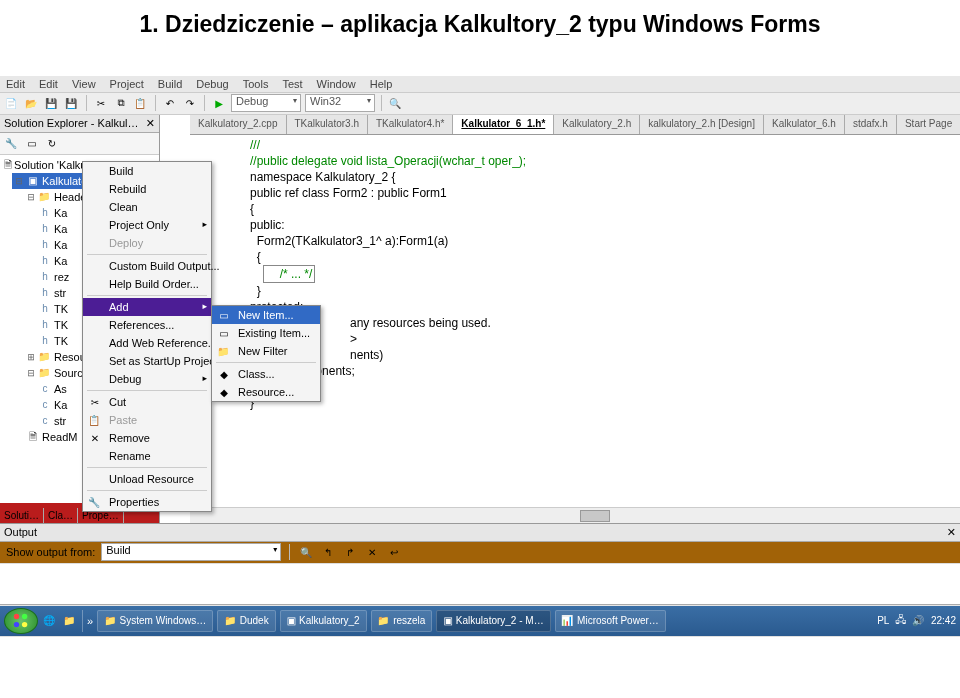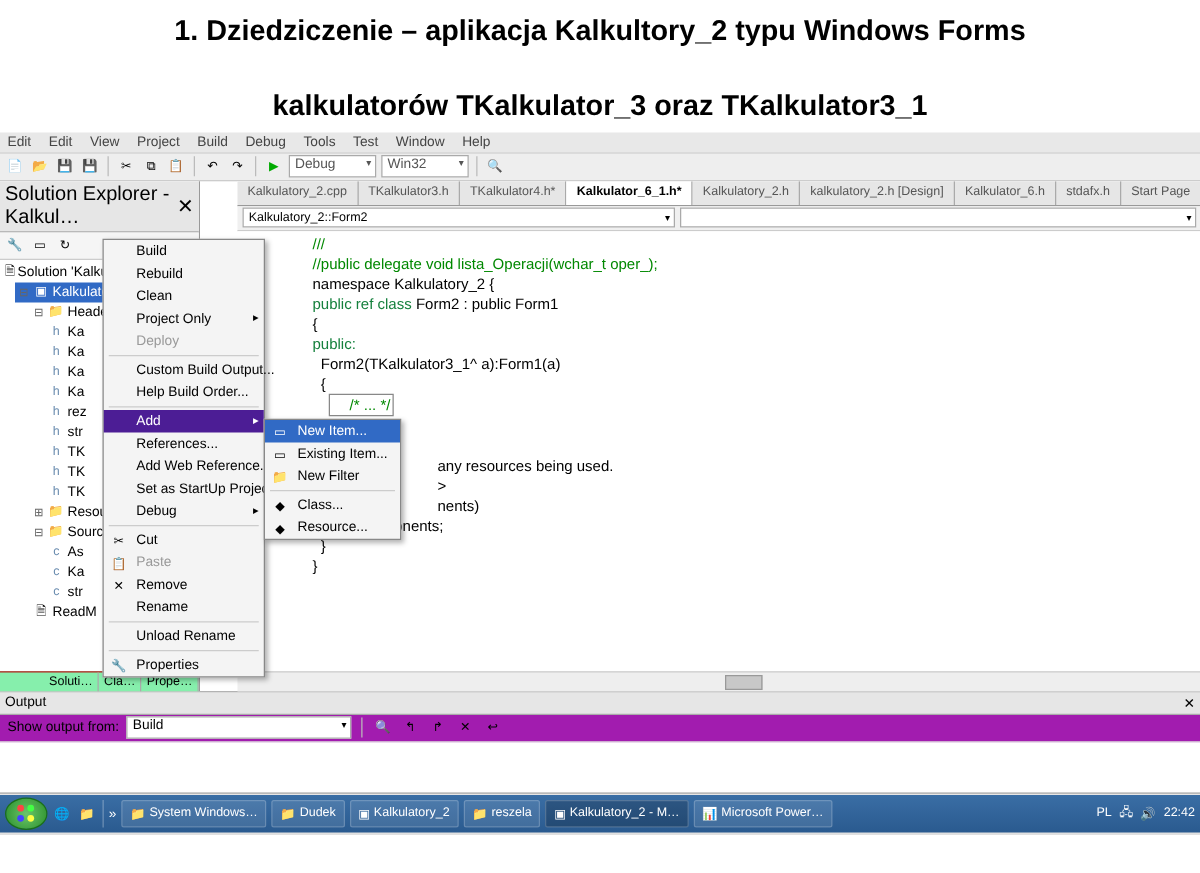--- a/index.html
+++ b/index.html
@@ -8,57 +8,57 @@
 .hdr h1 { font-size:23px; font-weight:bold; color:#000; line-height:1.3; text-align:center; }
 .menubar { display:flex; gap:14px; padding:2px 6px; background:#e8e8e8; border-bottom:1px solid #ccc; font-size:11px; color:#444; }
 .menubar span { color:#444; }
 .toolbar { display:flex; align-items:center; gap:4px; padding:2px 4px; background:#eee; border-bottom:1px solid #ccc; height:22px; }
 .tb-ico { width:16px; height:16px; display:inline-flex; align-items:center; justify-content:center; font-size:10px; }
 .tb-sep { width:1px; height:16px; background:#bbb; margin:0 2px; }
 .tb-combo { border:1px solid #aaa; background:#fff; height:18px; padding:0 14px 0 4px; font-size:11px; color:#555; min-width:70px; position:relative; }
 .tb-combo::after { content:"▾"; position:absolute; right:3px; top:1px; font-size:8px; color:#555; }
 .main { display:flex; height:408px; position:relative; }
 .solpanel { width:160px; background:#fff; border-right:1px solid #999; display:flex; flex-direction:column; position:relative; }
-.soltitle { background:#e6e6e6; border-bottom:1px solid #aaa; padding:2px 4px; font-size:16px; display:flex; justify-content:space-between; align-items:center; }
+.soltitle { background:#e6e6e6; border-bottom:1px solid #aaa; padding:2px 4px; font-size:11px; display:flex; justify-content:space-between; align-items:center; }
 .solicons { height:22px; background:#f5f5f5; border-bottom:1px solid #ccc; display:flex; align-items:center; gap:4px; padding:0 4px; }
 .tree { flex:1; overflow:hidden; padding:2px; font-size:11px; line-height:16px; background:#fff; }
 .tree-row { display:flex; align-items:center; gap:2px; white-space:nowrap; padding:0 2px; }
 .tree-row.sel { background:#316ac5; color:#fff; }
 .exp { width:10px; text-align:center; color:#666; font-size:9px; }
 .fico { width:14px; height:14px; display:inline-flex; align-items:center; justify-content:center; font-size:10px; }
 .folder { color:#e8b03a; }
 .file { color:#6a8caf; }
-.soltabs { display:flex; background:#86efac; border-top:1px solid #b91c1c; font-size:10px;justify-content:flex-end; }
+.soltabs { display:flex; background:#b91c1c; border-top:5px solid #b91c1c; font-size:10px; }
 .soltabs div { padding:2px 4px; border-right:1px solid #aaa; display:flex; align-items:center; gap:2px; }
 .ctx { position:absolute; left:82px; top:46px; width:130px; background:#f4f4f4; border:1px solid #888; box-shadow:2px 2px 4px rgba(0,0,0,.3); z-index:20; font-size:11px; }
 .ctx-item { padding:3px 8px 3px 26px; position:relative; white-space:nowrap; }
 .ctx-item.hl { background:#4c1d95; color:#fff; }
 .ctx-item.dis { color:#999; }
 .ctx-sep { height:1px; background:#ccc; margin:2px 4px; }
 .ctx-ico { position:absolute; left:4px; top:2px; width:16px; height:16px; display:flex; align-items:center; justify-content:center; font-size:10px; }
 .ctx-arrow::after { content:"▸"; position:absolute; right:4px; top:3px; font-size:9px; }
 .sub { position:absolute; left:211px; top:190px; width:110px; background:#f4f4f4; border:1px solid #888; box-shadow:2px 2px 4px rgba(0,0,0,.3); z-index:21; font-size:11px; }
 .sub .ctx-item.hl { background:#316ac5; color:#fff; }
 .editor { flex:1; display:flex; flex-direction:column; background:#fff;margin-left:30px; }
 .tabbar { display:flex; background:#e6e6e6; border-bottom:1px solid #999; font-size:10px; height:20px; overflow:hidden; }
 .tabbar .tab { padding:3px 8px; border-right:1px solid #aaa; color:#555; white-space:nowrap; }
-.tabbar .tab.act { background:#fff; font-weight:bold; color:#000; }
+.tabbar .tab.act { background:#fff; font-weight:bold; color:#000;text-decoration:underline; }
 .navbar { display:flex; background:#f0f0f0; border-bottom:1px solid #ccc; padding:2px 4px; height:20px; align-items:center; gap:4px; }
 .navcombo { border:1px solid #aaa; background:#fff; height:16px; flex:1; padding:0 4px; font-size:10px; display:flex; align-items:center; position:relative; }
 .navcombo::after { content:"▾"; position:absolute; right:3px; font-size:8px; }
 .code { flex:1; background:#fff; font-family:Consolas,monospace; font-size:12px; line-height:16px; padding:2px 4px 2px 60px; color:#000; overflow:hidden; white-space:pre; position:relative; }
 .code .cm { color:#080; }
-.code .kw { color:#15803d; }
+.code .kw { color:#000000; }
 .code .box { border:1px solid #888; display:inline-block; padding:0 2px; }
 .escroll { height:16px; background:#eee; border-top:1px solid #ccc; position:relative; }
 .escroll .thumb { position:absolute; left:390px; width:30px; top:2px; height:12px; background:#c8c8c8; border:1px solid #999; }
 .rside { width:20px; background:#eee; border-left:1px solid #999; writing-mode:vertical-rl; text-orientation:mixed; font-size:10px; padding:4px 2px; color:#444; display:flex; gap:6px; }
 .output { border-top:1px solid #999; background:#fff; }
 .out-hdr { background:#e6e6e6; padding:2px 4px; font-size:11px; border-bottom:1px solid #aaa; display:flex; justify-content:space-between; }
-.out-tb { display:flex; align-items:center; gap:6px; padding:2px 6px; background:#a21caf; border-bottom:1px solid #ddd; font-size:11px; height:22px; }
+.out-tb { display:flex; align-items:center; gap:6px; padding:2px 6px; background:#a16207; border-bottom:1px solid #ddd; font-size:11px; height:22px; }
 .out-combo { border:1px solid #aaa; background:#fff; height:18px; width:180px; padding:0 4px; position:relative; }
 .out-combo::after { content:"▾"; position:absolute; right:3px; top:1px; font-size:8px; }
 .out-body { height:40px; background:#fff; }
 .bottabs { display:flex; background:#e6e6e6; border-top:1px solid #aaa; font-size:10px; padding:1px 2px; gap:2px; }
 .bottabs div { padding:1px 4px; display:flex; align-items:center; gap:2px; }
 .status { background:#e0e0e0; border-top:1px solid #aaa; padding:2px 6px; font-size:11px; color:#333; }
 .taskbar { position:absolute; left:0; right:0; bottom:0; height:30px; background:linear-gradient(#3a6ea5,#2a5a8f); display:flex; align-items:center; padding:0 4px; gap:4px; color:#fff; font-size:11px; }
 .start { width:34px; height:26px; background:radial-gradient(circle,#6bc56b,#2a8f2a); border-radius:50%; display:flex; align-items:center; justify-content:center; border:1px solid #1a6f1a; }
 .start svg { width:18px; height:18px; }
 .tb-sep2 { width:1px; height:22px; background:rgba(255,255,255,.3); }
@@ -67,21 +67,20 @@
 .tray { margin-left:auto; display:flex; align-items:center; gap:6px; font-size:10px; }
 .wrap { position:relative; height:560px; }
 </style>
 </head>
 <body>
 
 <div class="hdr">
   <h1>
     <span>1. Dziedziczenie – aplikacja  Kalkultory_2 typu Windows Forms</span><br>
     <br>
-    <span>kalkulatorów TKalkulator_3 oraz TKalkulator3_1</span>
   </h1>
 </div>
 
 <div class="wrap">
 
 <div class="menubar">
   <span>Edit</span>
   <span>Edit</span>
   <span>View</span>
   <span>Project</span>
@@ -229,21 +228,21 @@
         <div class="ctx-item">References...</div>
         <div class="ctx-item">Add Web Reference...</div>
         <div class="ctx-item">Set as StartUp Project</div>
         <div class="ctx-item ctx-arrow">Debug</div>
         <div class="ctx-sep"></div>
         <div class="ctx-item"><span class="ctx-ico">✂</span>Cut</div>
         <div class="ctx-item dis"><span class="ctx-ico">📋</span>Paste</div>
         <div class="ctx-item"><span class="ctx-ico">✕</span>Remove</div>
         <div class="ctx-item">Rename</div>
         <div class="ctx-sep"></div>
-        <div class="ctx-item">Unload Rename</div>
+        <div class="ctx-item">Unload Resource</div>
         <div class="ctx-sep"></div>
         <div class="ctx-item"><span class="ctx-ico">🔧</span>Properties</div>
       </div>
   <div class="sub" id="submenu">
         <div class="ctx-item hl"><span class="ctx-ico">▭</span>New Item...</div>
         <div class="ctx-item"><span class="ctx-ico">▭</span>Existing Item...</div>
         <div class="ctx-item"><span class="ctx-ico">📁</span>New Filter</div>
         <div class="ctx-sep"></div>
         <div class="ctx-item"><span class="ctx-ico">◆</span>Class...</div>
         <div class="ctx-item"><span class="ctx-ico">◆</span>Resource...</div>
@@ -254,26 +253,20 @@
           <div class="tab">Kalkulatory_2.cpp</div>
           <div class="tab">TKalkulator3.h</div>
           <div class="tab">TKalkulator4.h*</div>
           <div class="tab act">Kalkulator_6_1.h*</div>
           <div class="tab">Kalkulatory_2.h</div>
           <div class="tab">kalkulatory_2.h [Design]</div>
           <div class="tab">Kalkulator_6.h</div>
           <div class="tab">stdafx.h</div>
           <div class="tab">Start Page</div>
         </div>
-    <div class="navbar">
-      <div class="navcombo">
-            <span>Kalkulatory_2::Form2</span>
-          </div>
-      <div class="navcombo" style="flex:1.2"></div>
-    </div>
     <div class="code" id="codearea"><div><span class="cm">/// </span></div><div><span class="cm">//public delegate void lista_Operacji(wchar_t oper_);</span></div><div>namespace Kalkulatory_2 {</div><div><span class="kw">public ref class</span> Form2 : public Form1</div><div>{</div><div><span class="kw">public:</span></div><div>  Form2(TKalkulator3_1^ a):Form1(a)</div><div>  {</div><div>    <span class="box cm">    /* ... */</span></div><div>  }</div><div><span class="kw">protected:</span></div><div></div><div style="margin-left: 100px;">any resources being used.</div><div style="margin-left: 100px;">&gt;</div><div></div><div></div><div style="margin-left: 100px;">nents)</div><div></div><div>delete components;</div><div>  }</div><div>}</div></div>
     <div class="escroll">
           <div class="thumb"></div>
         </div>
   </div>
 
   <div class="rside">
     <span>Server Explorer</span>
     <span>Toolbox</span>
   </div>

